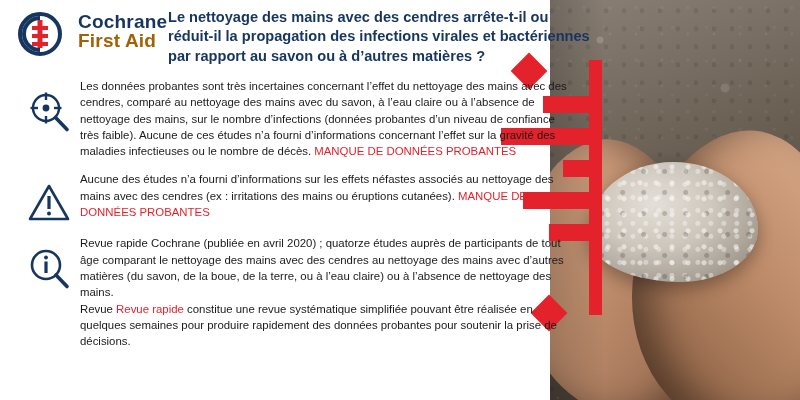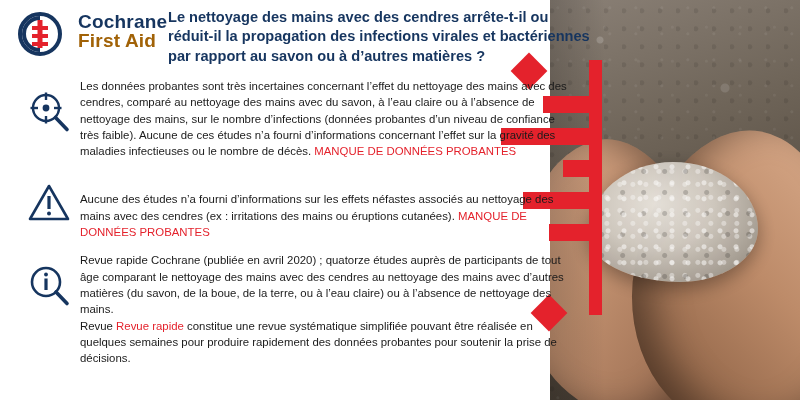--- a/index.html
+++ b/index.html
@@ -139,21 +139,21 @@
   .row .icon-cell {
     width: 62px; min-width: 62px;
     display: flex; justify-content: center; padding-top: 12px;
   }
   .row .body {
     font-size: 11.4px;
     color: #1a1a1a;
     line-height: 1.43;
   }
   .row.r1 .body { width: 495px; }
-  .row.r2 .body { width: 495px; margin-top: 20px; }
+  .row.r2 .body { width: 495px; }
   .row.r3 .body { width: 495px; }
   .hl { color: #e4222c; }
   .hl-b { color: #e4222c; }
 
   
   .footer {
     position: absolute;
     left: 18px; bottom: 14px;
     font-size: 10.6px;
     color: #e4222c;

